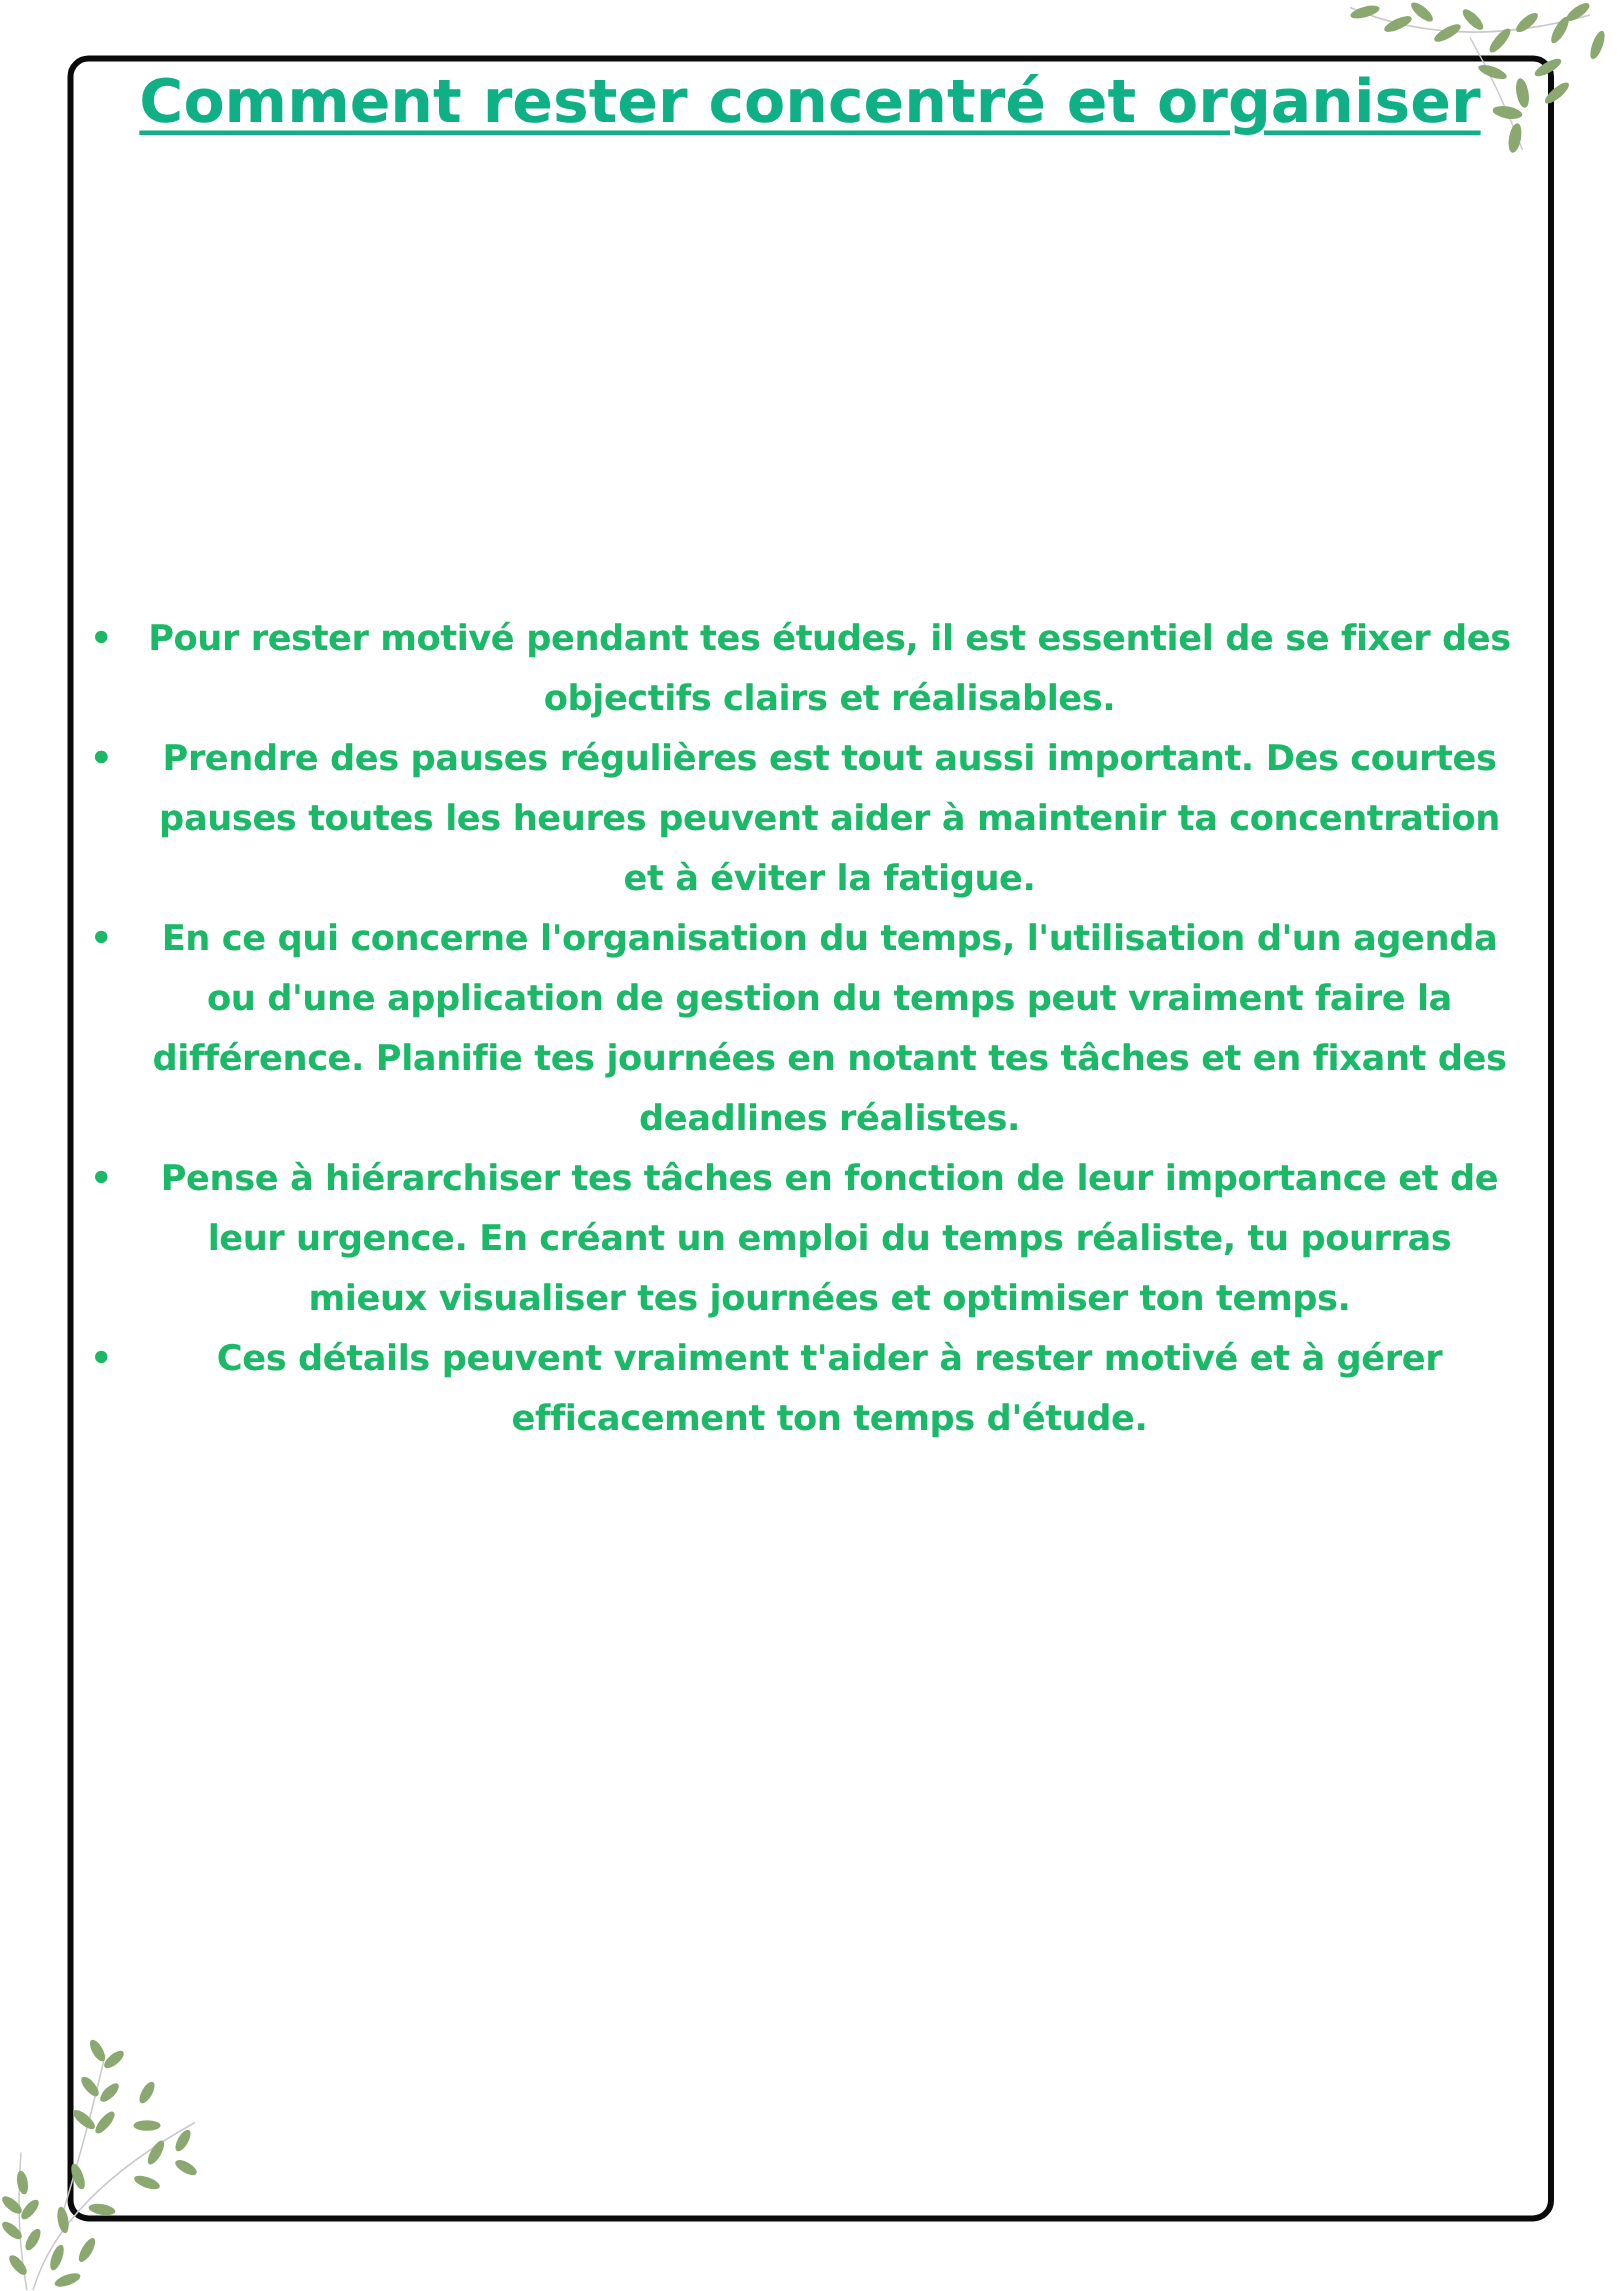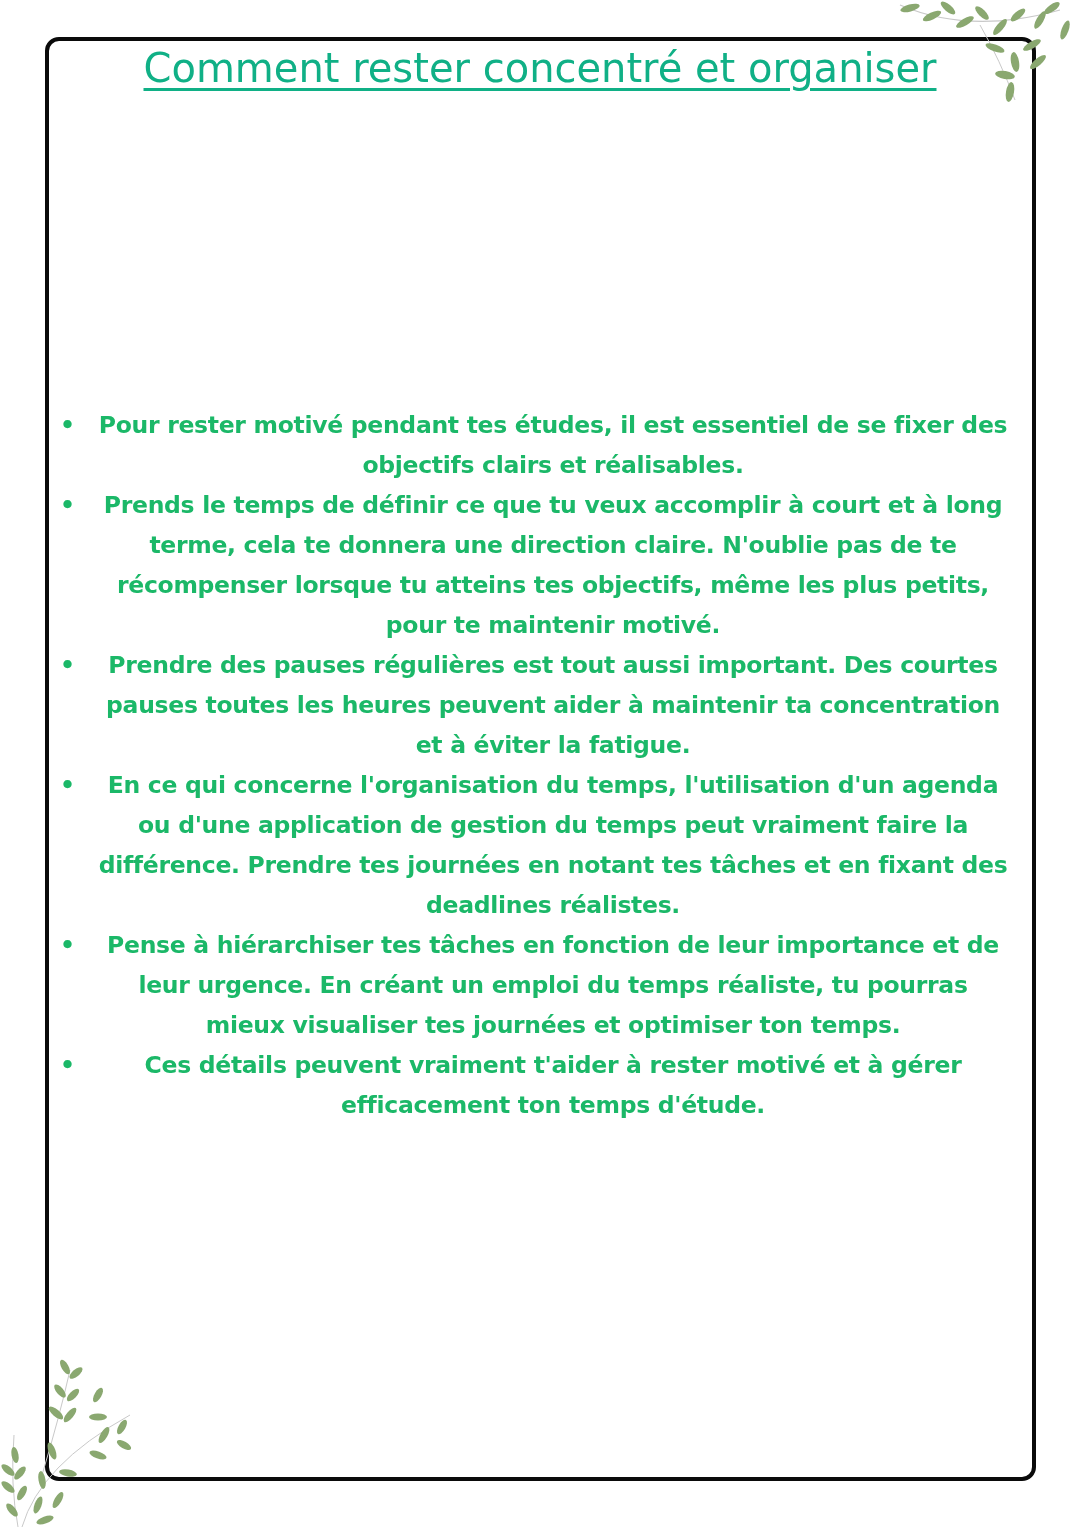--- a/index.html
+++ b/index.html
@@ -1,38 +1,38 @@
 <!DOCTYPE html>
 <html><head>
 <meta charset="utf-8">
 <style>
   html,body{margin:0;padding:0;background:#ffffff;}
   body{width:1080px;height:1527px;position:relative;overflow:hidden;font-family:"DejaVu Sans","Liberation Sans",sans-serif;}
   .frame{position:absolute;left:45px;top:37px;width:983px;height:1436px;border:4px solid #0a0a0a;border-radius:14px;background:#fff;}
-  .title{position:absolute;left:60px;top:38px;width:960px;text-align:center;color:#10b086;font-weight:normal;font-size:40px;line-height:60px;}
+  .title{position:absolute;left:60px;top:38px;width:960px;text-align:center;color:#10b086;font-weight:bold;font-size:40px;line-height:60px;}
   .title span{text-decoration:underline;text-decoration-thickness:3px;text-underline-offset:6px;}
   .list{position:absolute;left:58px;top:405px;width:960px;margin:0;padding:0;list-style:none;color:#1bb868;font-weight:bold;font-size:23.5px;line-height:40px;}
   .list li{position:relative;text-align:center;padding:0 10px 0 40px;letter-spacing:-0.3px;}
   .list li .bullet{position:absolute;left:2px;top:0;}
   .leaf{position:absolute;}
 </style>
 </head>
 <body>
 
 <div class="frame"></div>
 
 <div class="title">
   <span>Comment rester concentré et organiser</span><br>
 </div>
 
 <ul class="list">
   <li><span class="bullet">•</span><span>Pour rester motivé pendant tes études, il est essentiel de se fixer des objectifs clairs et réalisables.</span></li>
-  <li><span class="bullet">•</span><span>Prends le temps de définir ce que tu veux accomplir à court et à long terme, cela te donnera une direction claire. N'oublie pas de te récompenser lorsque tu atteins tes objectifs, même les plus petits, pour te maintenir motivé.</span></li>
+  <li><span class="bullet">•</span></li>
   <li><span class="bullet">•</span><span>Prendre des pauses régulières est tout aussi important. Des courtes pauses toutes les heures peuvent aider à maintenir ta concentration et à éviter la fatigue.</span></li>
-  <li><span class="bullet">•</span><span>En ce qui concerne l'organisation du temps, l'utilisation d'un agenda ou d'une application de gestion du temps peut vraiment faire la différence. Prendre tes journées en notant tes tâches et en fixant des deadlines réalistes.</span></li>
+  <li><span class="bullet">•</span><span>En ce qui concerne l'organisation du temps, l'utilisation d'un agenda ou d'une application de gestion du temps peut vraiment faire la différence. Planifie tes journées en notant tes tâches et en fixant des deadlines réalistes.</span></li>
   <li><span class="bullet">•</span><span>Pense à hiérarchiser tes tâches en fonction de leur importance et de leur urgence. En créant un emploi du temps réaliste, tu pourras mieux visualiser tes journées et optimiser ton temps.</span></li>
   <li><span class="bullet">•</span><span>Ces détails peuvent vraiment t'aider à rester motivé et à gérer efficacement ton temps d'étude.</span></li>
 </ul>
 
 <svg class="leaf" style="left:880px;top:0;" width="200" height="110" viewBox="0 0 200 110">
   <g fill="#8aa870" stroke="none">
     <path d="M20 5 Q90 35 180 10" stroke="#c9c9c9" stroke-width="1.2" fill="none"></path>
     <path d="M100 25 Q120 60 135 100" stroke="#c9c9c9" stroke-width="1" fill="none"></path>
     <ellipse cx="30" cy="8" rx="10" ry="3.5" transform="rotate(-15 30 8)"></ellipse>
     <ellipse cx="52" cy="16" rx="10" ry="3.5" transform="rotate(-25 52 16)"></ellipse>

